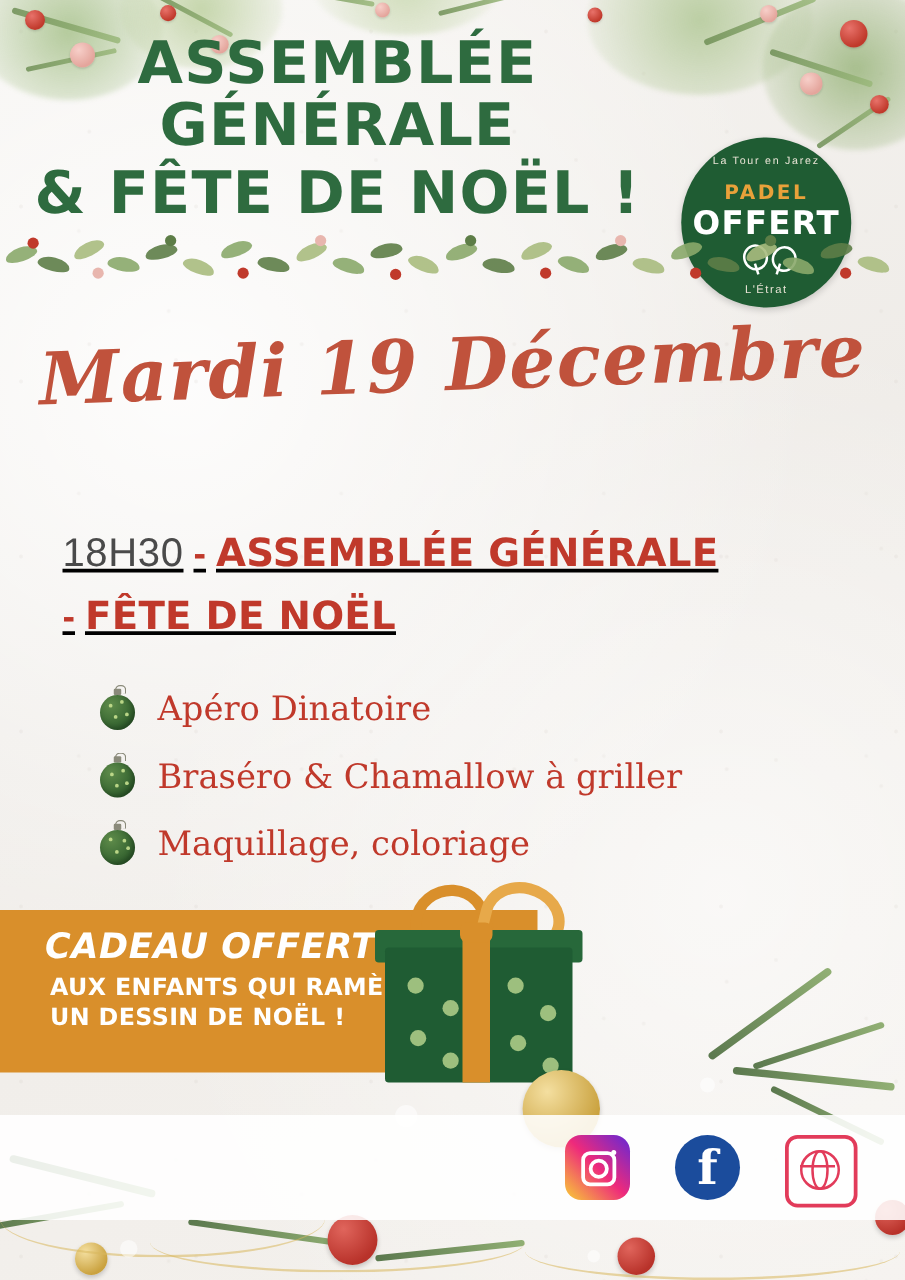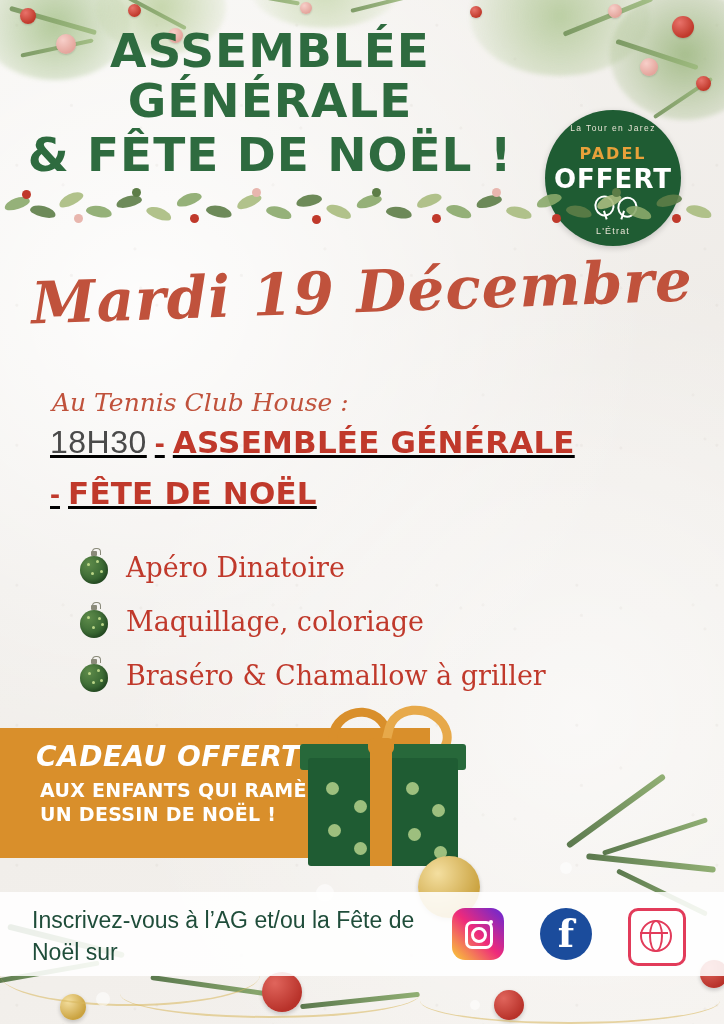--- a/index.html
+++ b/index.html
@@ -612,21 +612,20 @@
     <div class="dot green" style="left:372px;top:12px;"></div>
     <div class="dot" style="left:432px;top:38px;"></div>
     <div class="dot pale" style="left:492px;top:12px;"></div>
     <div class="dot" style="left:552px;top:38px;"></div>
     <div class="dot green" style="left:612px;top:12px;"></div>
     <div class="dot" style="left:672px;top:38px;"></div>
   </div>
 
   <div class="date-script">Mardi 19 Décembre</div>
 
-  <div class="venue">Au Tennis Club House :</div>
 
   <div class="timeline">
     <div class="time-row">
       <span class="time-hour">18H30</span>
       <span class="time-dash">-</span>
       <span class="time-label">ASSEMBLÉE GÉNÉRALE</span>
     </div>
     <div class="time-row">
       <span class="time-dash">-</span>
       <span class="time-label">FÊTE DE NOËL</span>
@@ -644,38 +643,38 @@
         <span class="speck" style="left:11px;top:21px;"></span>
         <span class="speck" style="left:20px;top:19px;"></span>
       </span>
       <span class="activity-text">Apéro Dinatoire</span>
     </div>
     <div class="activity">
       <span class="bauble">
         <span class="hook"></span>
           <span class="cap"></span>
         <span class="ball"></span>
+        <span class="speck" style="left:8px;top:13px;"></span>
+        <span class="speck" style="left:17px;top:10px;"></span>
+        <span class="speck" style="left:12px;top:22px;"></span>
+        <span class="speck" style="left:20px;top:20px;"></span>
+      </span>
+      <span class="activity-text">Braséro &amp; Chamallow à griller</span>
+    </div>
+    <div class="activity">
+      <span class="bauble">
+        <span class="hook"></span>
+          <span class="cap"></span>
+        <span class="ball"></span>
         <span class="speck" style="left:7px;top:11px;"></span>
         <span class="speck" style="left:18px;top:12px;"></span>
         <span class="speck" style="left:12px;top:21px;"></span>
         <span class="speck" style="left:21px;top:18px;"></span>
       </span>
       <span class="activity-text">Maquillage, coloriage</span>
-    </div>
-    <div class="activity">
-      <span class="bauble">
-        <span class="hook"></span>
-          <span class="cap"></span>
-        <span class="ball"></span>
-        <span class="speck" style="left:8px;top:13px;"></span>
-        <span class="speck" style="left:17px;top:10px;"></span>
-        <span class="speck" style="left:12px;top:22px;"></span>
-        <span class="speck" style="left:20px;top:20px;"></span>
-      </span>
-      <span class="activity-text">Braséro &amp; Chamallow à griller</span>
     </div>
   </div>
 
   <div class="gift-banner">
     <div class="headline">CADEAU OFFERT</div>
     <div class="sub">AUX ENFANTS QUI RAMÈNERONT UN DESSIN DE NOËL !</div>
   </div>
 
   <div class="giftbox">
     <div class="bow-left"></div>
@@ -709,21 +708,20 @@
     <div class="ball-orn red" style="left:494px;top:116px;width:30px;height:30px;"></div>
     <div class="ball-orn gold" style="left:60px;top:120px;width:26px;height:26px;"></div>
     <div class="ball-orn red" style="left:700px;top:86px;width:28px;height:28px;"></div>
 
     <div class="tinsel" style="left:0px;top:70px;width:260px;height:60px;"></div>
     <div class="tinsel" style="left:120px;top:96px;width:300px;height:46px;"></div>
     <div class="tinsel" style="left:420px;top:104px;width:300px;height:44px;"></div>
   </div>
 
   <div class="register">
-    <div class="text">Inscrivez-vous à l’AG et/ou la Fête de Noël sur</div>
 
     <div class="social instagram">
       <span class="ring"></span>
         <span class="lens"></span>
         <span class="spot"></span>
     </div>
 
     <div class="social facebook">
       <span class="f">f</span>
     </div>

